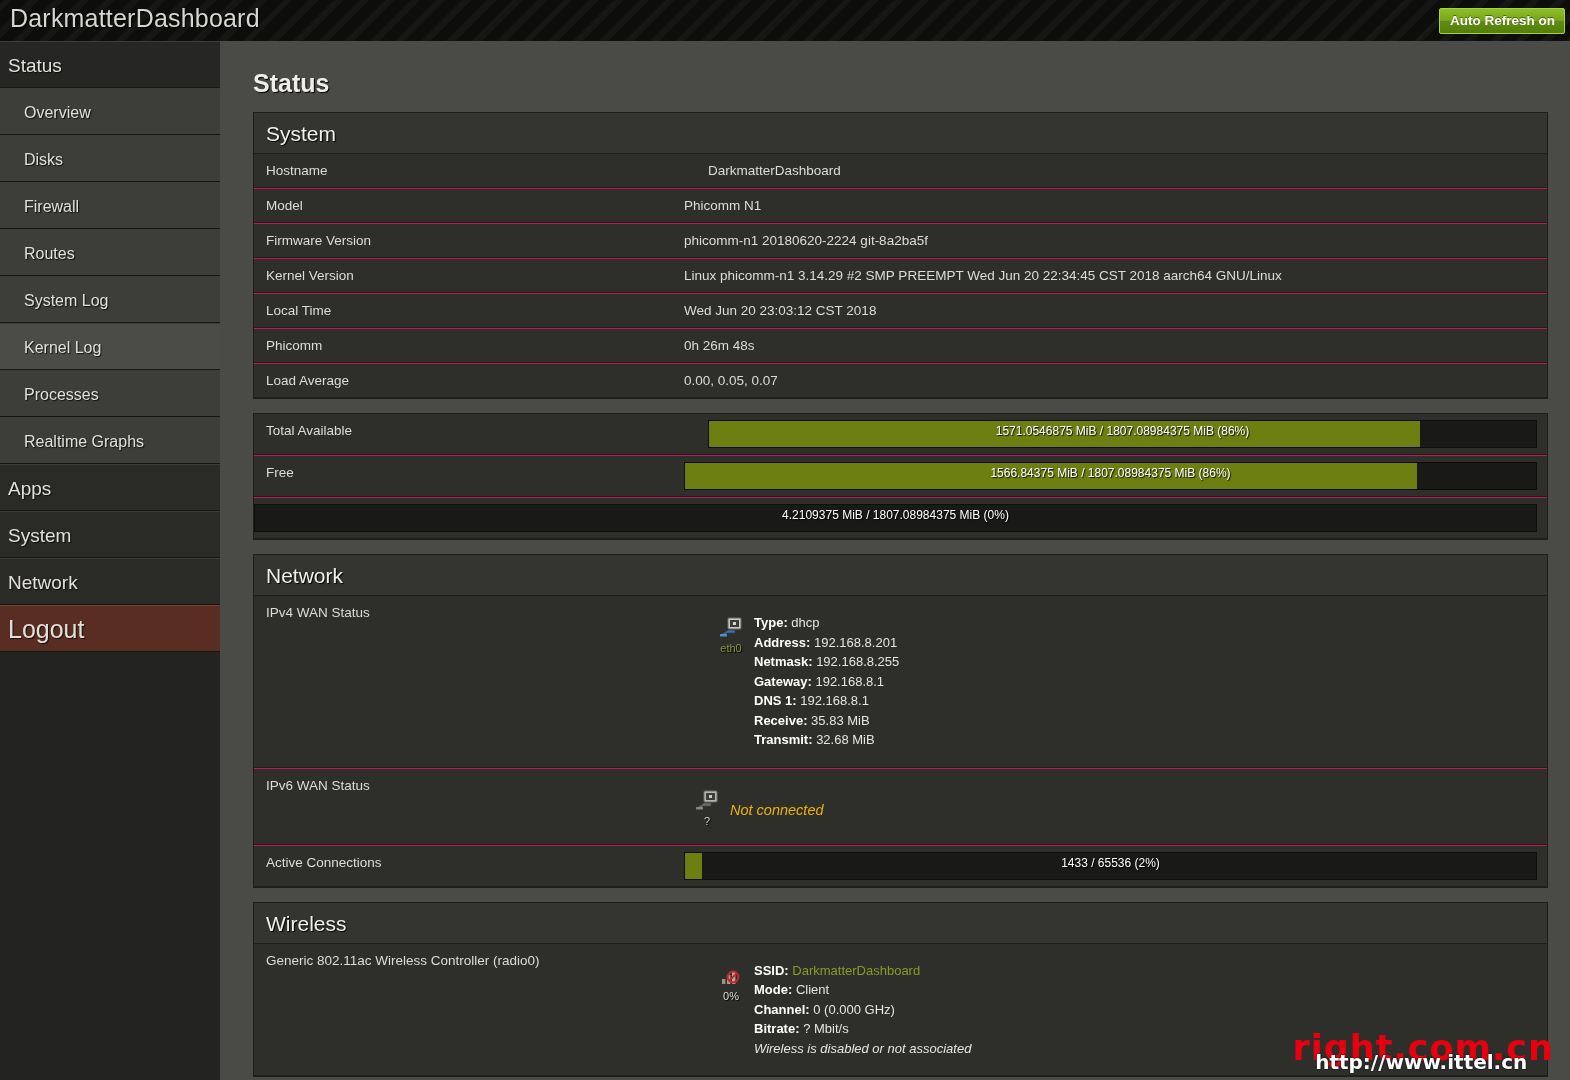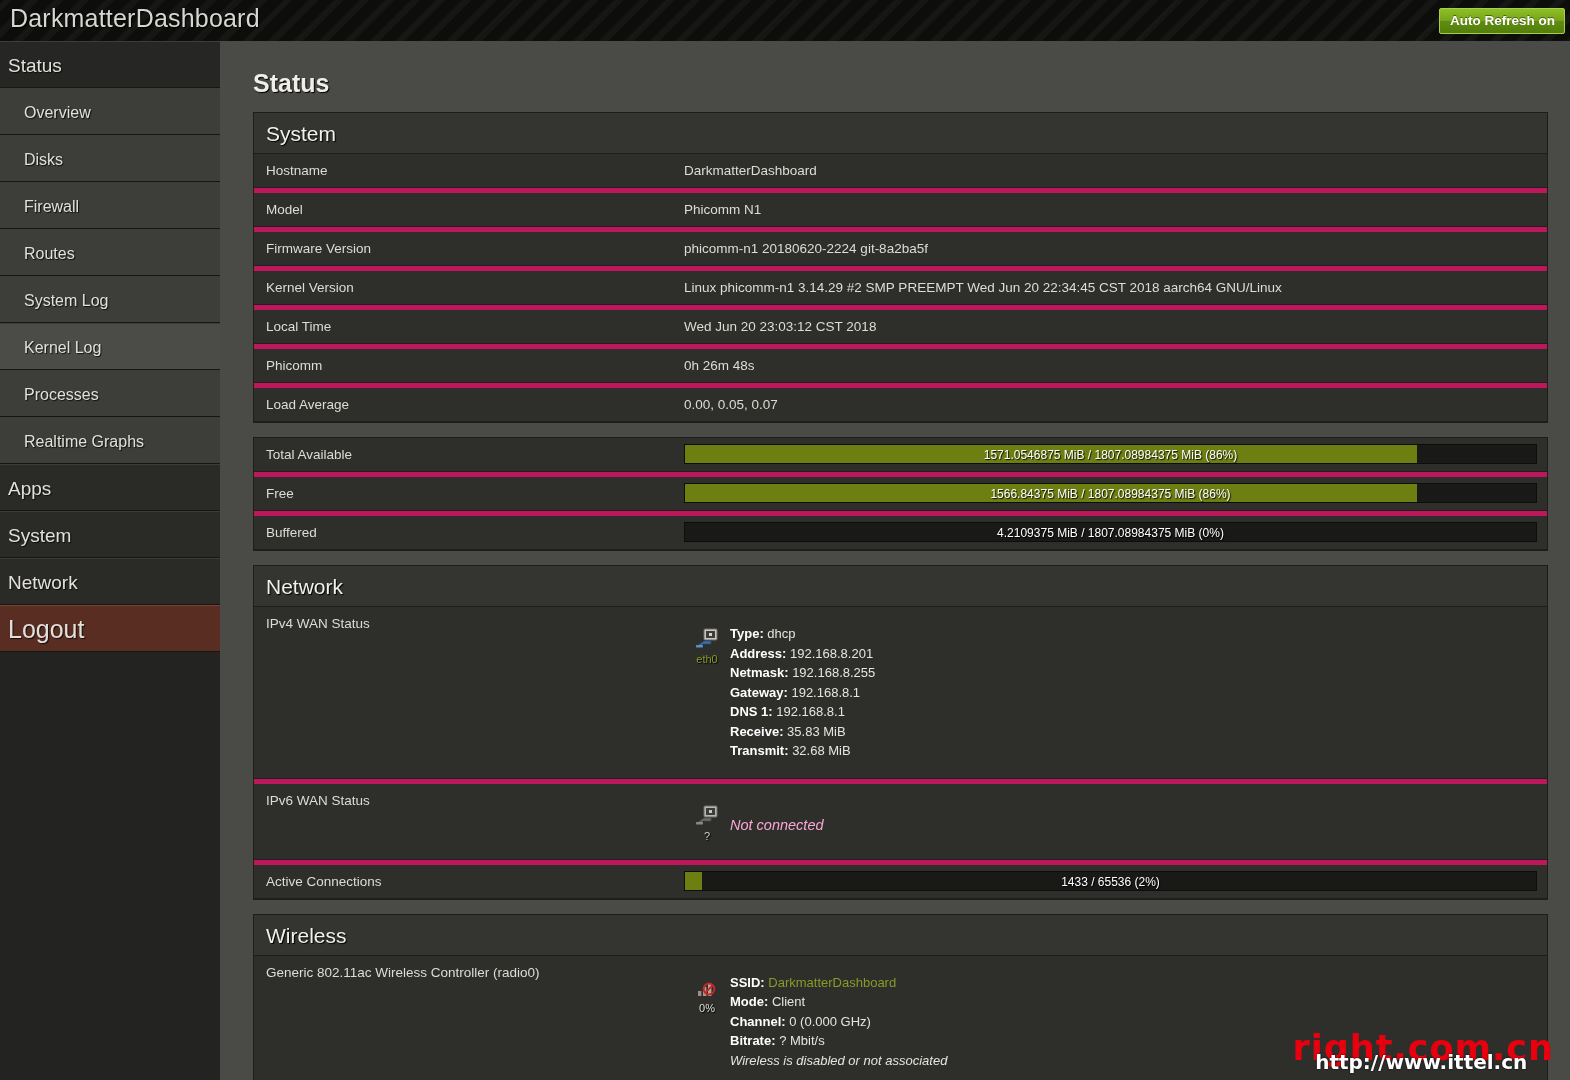--- a/index.html
+++ b/index.html
@@ -93,45 +93,45 @@
     padding-left: 12px;
     font-size: 21px;
     color: #f2f0ea;
     background: #343431;
     border-bottom: 1px solid #1d1d1b;
     text-shadow: 1px 1px 1px #000;
   }
   .row {
     display: flex;
     align-items: stretch;
-    border-top: 5px solid #be185d;
+    border-top: 1px solid #be185d;
     border-bottom: 1px solid #1f1f1d;
     min-height: 33px;
   }
-  .row:first-of-type { border-top: none; }
+  .row:first-of-type { border-top: none; gap: 24px; }
   .row-label {
     width: 430px;
     flex: 0 0 430px;
     padding: 9px 0 9px 12px;
     font-size: 13.5px;
     color: #dedcd6;
   }
   .row-value {
     flex: 1;
     padding: 9px 10px 9px 0;
     font-size: 13.5px;
     color: #dedcd6;
   }
   .row-value.pad { padding-left: 0; }
 
   
   .bar-wrap { flex: 1; padding: 6px 10px 6px 0; }
   .bar {
     position: relative;
-    height: 20px;
+    height: 28px;
     background: #191917;
     border: 1px solid #0d0d0c;
     overflow: hidden;
   }
   .bar-fill {
     position: absolute; left: 0; top: 0; bottom: 0;
     background: #6d7f11;
   }
   .bar-text {
     position: absolute; left: 0; right: 0; top: 0;
@@ -155,21 +155,21 @@
     text-shadow: 1px 1px 1px #000;
   }
   .cap-eth { color: #8a9a2a; }
   .cap-q   { color: #cfcdc7; font-size: 13px; }
   .cap-pct { color: #dedcd6; }
   .iflist { font-size: 13px; line-height: 19.5px; color: #e6e4de; }
   .iflist b { color: #ffffff; }
   .iflist .ssid { color: #8a9a2a; }
   .iflist .note { font-style: italic; color: #e6e4de; }
   .notconn {
-    font-style: italic; font-size: 14.5px; color: #f9a8d4;
+    font-style: italic; font-size: 14.5px; color: #eab308;
     padding-top: 16px;
   }
 
   
   #watermark {
     position: absolute;
     right: 16px; bottom: 6px;
     z-index: 30;
     text-align: center;
     pointer-events: none;
@@ -267,21 +267,20 @@
         <div class="row">
           <div class="row-label">Free</div>
           <div class="bar-wrap">
             <div class="bar">
               <div class="bar-fill" style="width: 86%;"></div>
               <div class="bar-text">1566.84375 MiB / 1807.08984375 MiB (86%)</div>
             </div>
           </div>
         </div>
         <div class="row">
-          <div class="row-label">Buffered</div>
           <div class="bar-wrap">
             <div class="bar">
               <div class="bar-fill" style="width: 0%;"></div>
               <div class="bar-text">4.2109375 MiB / 1807.08984375 MiB (0%)</div>
             </div>
           </div>
         </div>
       </div>
   </div>
 

